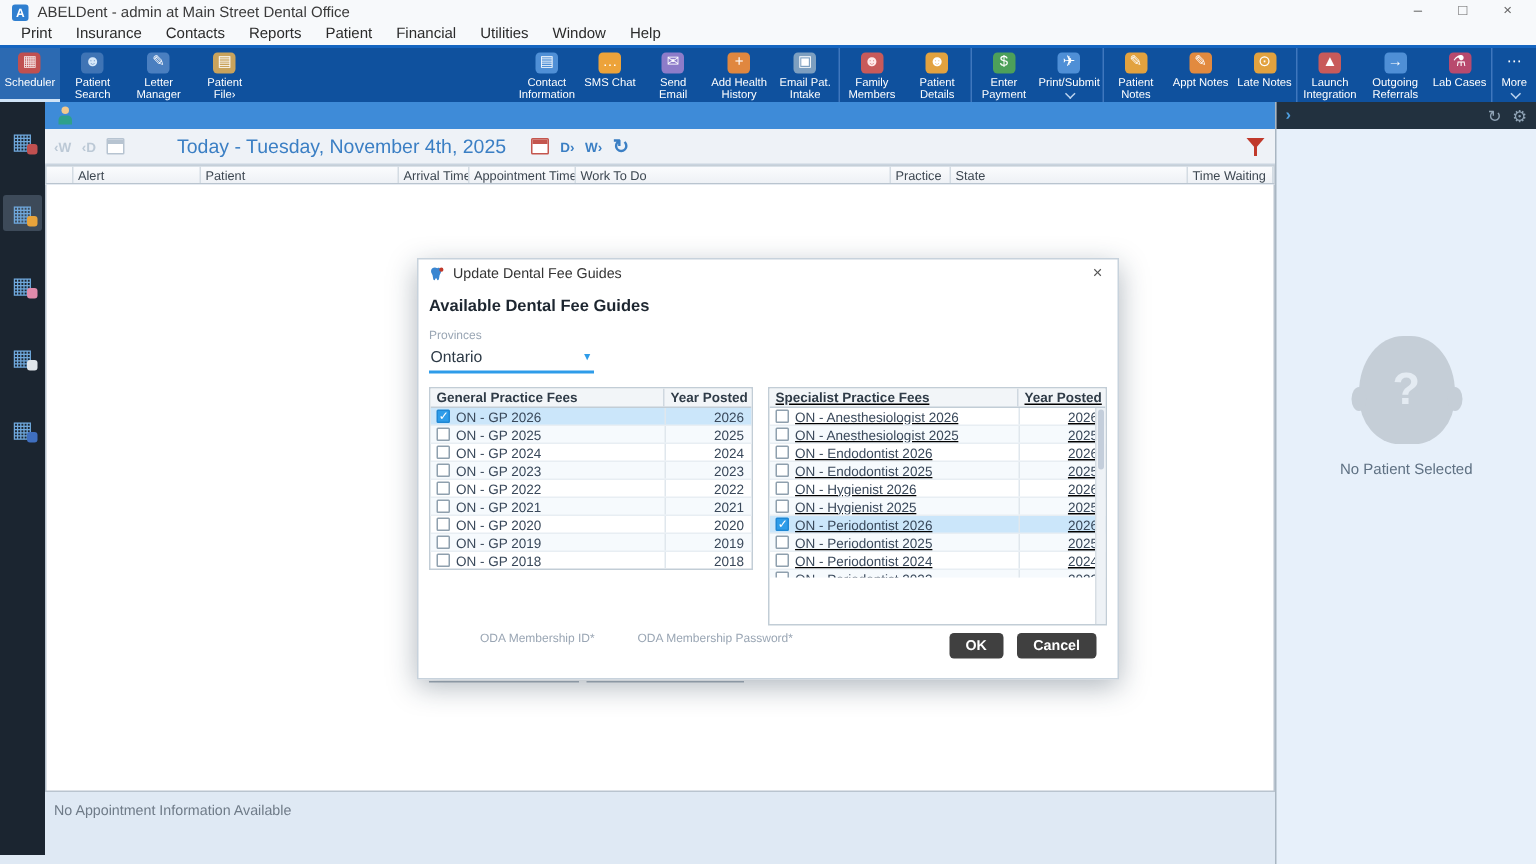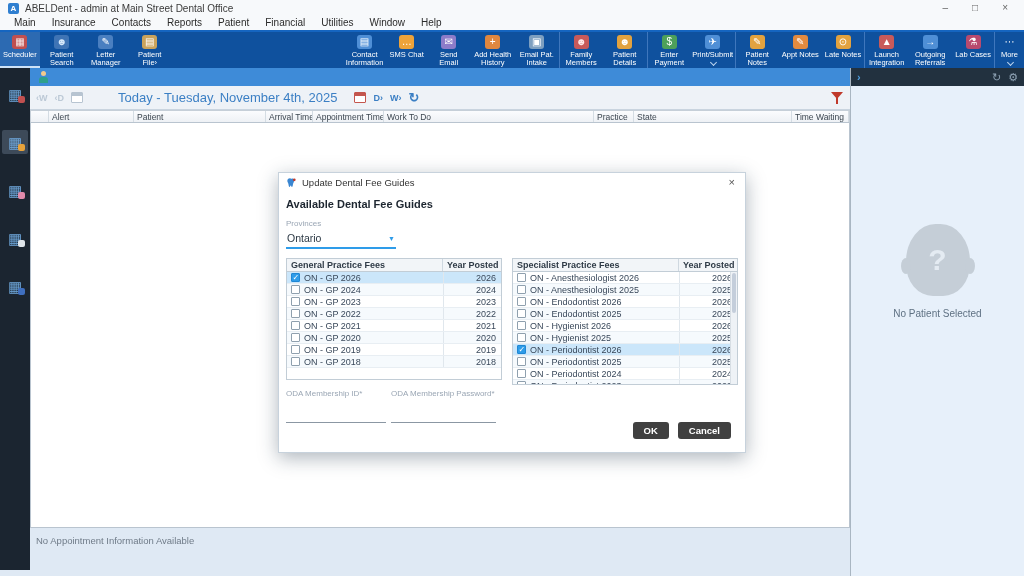--- a/index.html
+++ b/index.html
@@ -82,41 +82,41 @@
   .dlg-body { padding:4px 7px 0; position:relative; height:261px; }
   .dlg-heading { font-size:11px; font-weight:bold; color:#1d2630; margin-top:3px; }
   .prov-label { font-size:8px; color:#9aa6b4; margin-top:9px; }
   .prov-select { width:110px; display:flex; align-items:center; border-bottom:2px solid #2e9ce9; padding:3px 1px 3px; margin-top:1px; }
   .prov-value { font-size:10.5px; color:#2c3945; flex:1; }
   .prov-arrow { font-size:7px; color:#2e9ce9; }
 
   .tables-row { display:flex; gap:10px; margin-top:9px; }
   .fee-table { border:1px solid #c2cdd6; background:#fff; font-size:9px; position:relative; overflow:hidden; }
   .fee-table.gp { width:218px; height:122px; }
-  .fee-table.spec { width:228px; height:127px; }
+  .fee-table.spec { width:228px; height:159px;text-decoration:underline; }
   .fee-head { display:flex; height:13px; background:#f2f5f8; border-bottom:1px solid #c2cdd6; font-weight:bold; color:#2f3b47; }
   .fee-head .h1 { flex:1; padding:1px 0 0 4px; border-right:1px solid #cfd8e0; }
   .fee-head .h2 { width:58px; padding:1px 0 0 4px; }
   .fee-rows.clip { height:113px; overflow:hidden; }
   .fee-row { display:flex; height:12px; align-items:center; border-bottom:1px solid #e8eef3; color:#39485a; }
   .fee-row:nth-child(even) { background:#f6fafd; }
   .fee-row.selected { background:#cbe6fa; }
   .fee-main { flex:1; display:flex; align-items:center; height:100%; border-right:1px solid #e0e7ed; overflow:hidden; }
   .cb { width:9px; height:9px; border:1px solid #8fa0ae; background:#fff; margin:0 4px; position:relative; flex:none; border-radius:1px; }
   .cb.checked { background:#2e9ce9; border-color:#1f87d4; }
   .cb.checked::after { content:"✓"; color:#fff; font-size:8px; position:absolute; top:-1.5px; left:0.5px; }
   .fee-label { white-space:nowrap; overflow:hidden; }
   .fee-year { width:57px; text-align:right; padding-right:5px; }
   .spec-scroll { position:absolute; top:13px; right:0; bottom:0; width:7px; background:#eef2f6; border-left:1px solid #d7dee4; }
   .spec-thumb { position:absolute; top:1px; left:1px; width:4px; height:40px; background:#c4cedb; border-radius:2px; }
 
   .creds-heading { font-size:10.5px; font-weight:bold; color:#1d2630; margin-top:7px; }
   .creds-labels { display:flex; margin-top:4px; }
   .creds-labels span { font-size:8px; color:#9aa6b4; }
-  .creds-labels .l1 { width:105px; }
+  .creds-labels .l1 { width:105px;margin-left:34px; }
   .creds-inputs { display:flex; gap:5px; margin-top:14px; }
   .underline-input { height:11px; border-bottom:1.5px solid #8b97a3; }
   .underline-input.id { width:100px; }
   .underline-input.pw { width:105px; }
   .dlg-buttons { position:absolute; right:14px; bottom:13px; display:flex; gap:9px; }
   .dlg-btn { height:17px; padding:0 11px; background:#404040; color:#fff; border:none; border-radius:3px; font-size:9.5px; font-weight:bold; font-family:"Liberation Sans", sans-serif; }
 </style>
 </head>
 <body>
 
@@ -124,21 +124,21 @@
   <span class="app-logo">A</span>
   <span class="title-text">ABELDent - admin at Main Street Dental Office</span>
   <span class="win-controls">
     <span class="win-btn">–</span>
     <span class="win-btn">□</span>
     <span class="win-btn">×</span>
   </span>
 </div>
 
 <div class="menubar">
-    <span class="menu-item">Main</span>
+    <span class="menu-item">Print</span>
     <span class="menu-item">Insurance</span>
     <span class="menu-item">Contacts</span>
     <span class="menu-item">Reports</span>
     <span class="menu-item">Patient</span>
     <span class="menu-item">Financial</span>
     <span class="menu-item">Utilities</span>
     <span class="menu-item">Window</span>
     <span class="menu-item">Help</span>
   </div>
 
@@ -340,20 +340,27 @@
             <div class="fee-row selected">
     <span class="fee-main">
       <span class="cb checked"></span>
       <span class="fee-label">ON - GP 2026</span>
     </span>
     <span class="fee-year">2026</span>
   </div>
             <div class="fee-row">
     <span class="fee-main">
       <span class="cb"></span>
+      <span class="fee-label">ON - GP 2025</span>
+    </span>
+    <span class="fee-year">2025</span>
+  </div>
+            <div class="fee-row">
+    <span class="fee-main">
+      <span class="cb"></span>
       <span class="fee-label">ON - GP 2024</span>
     </span>
     <span class="fee-year">2024</span>
   </div>
             <div class="fee-row">
     <span class="fee-main">
       <span class="cb"></span>
       <span class="fee-label">ON - GP 2023</span>
     </span>
     <span class="fee-year">2023</span>

